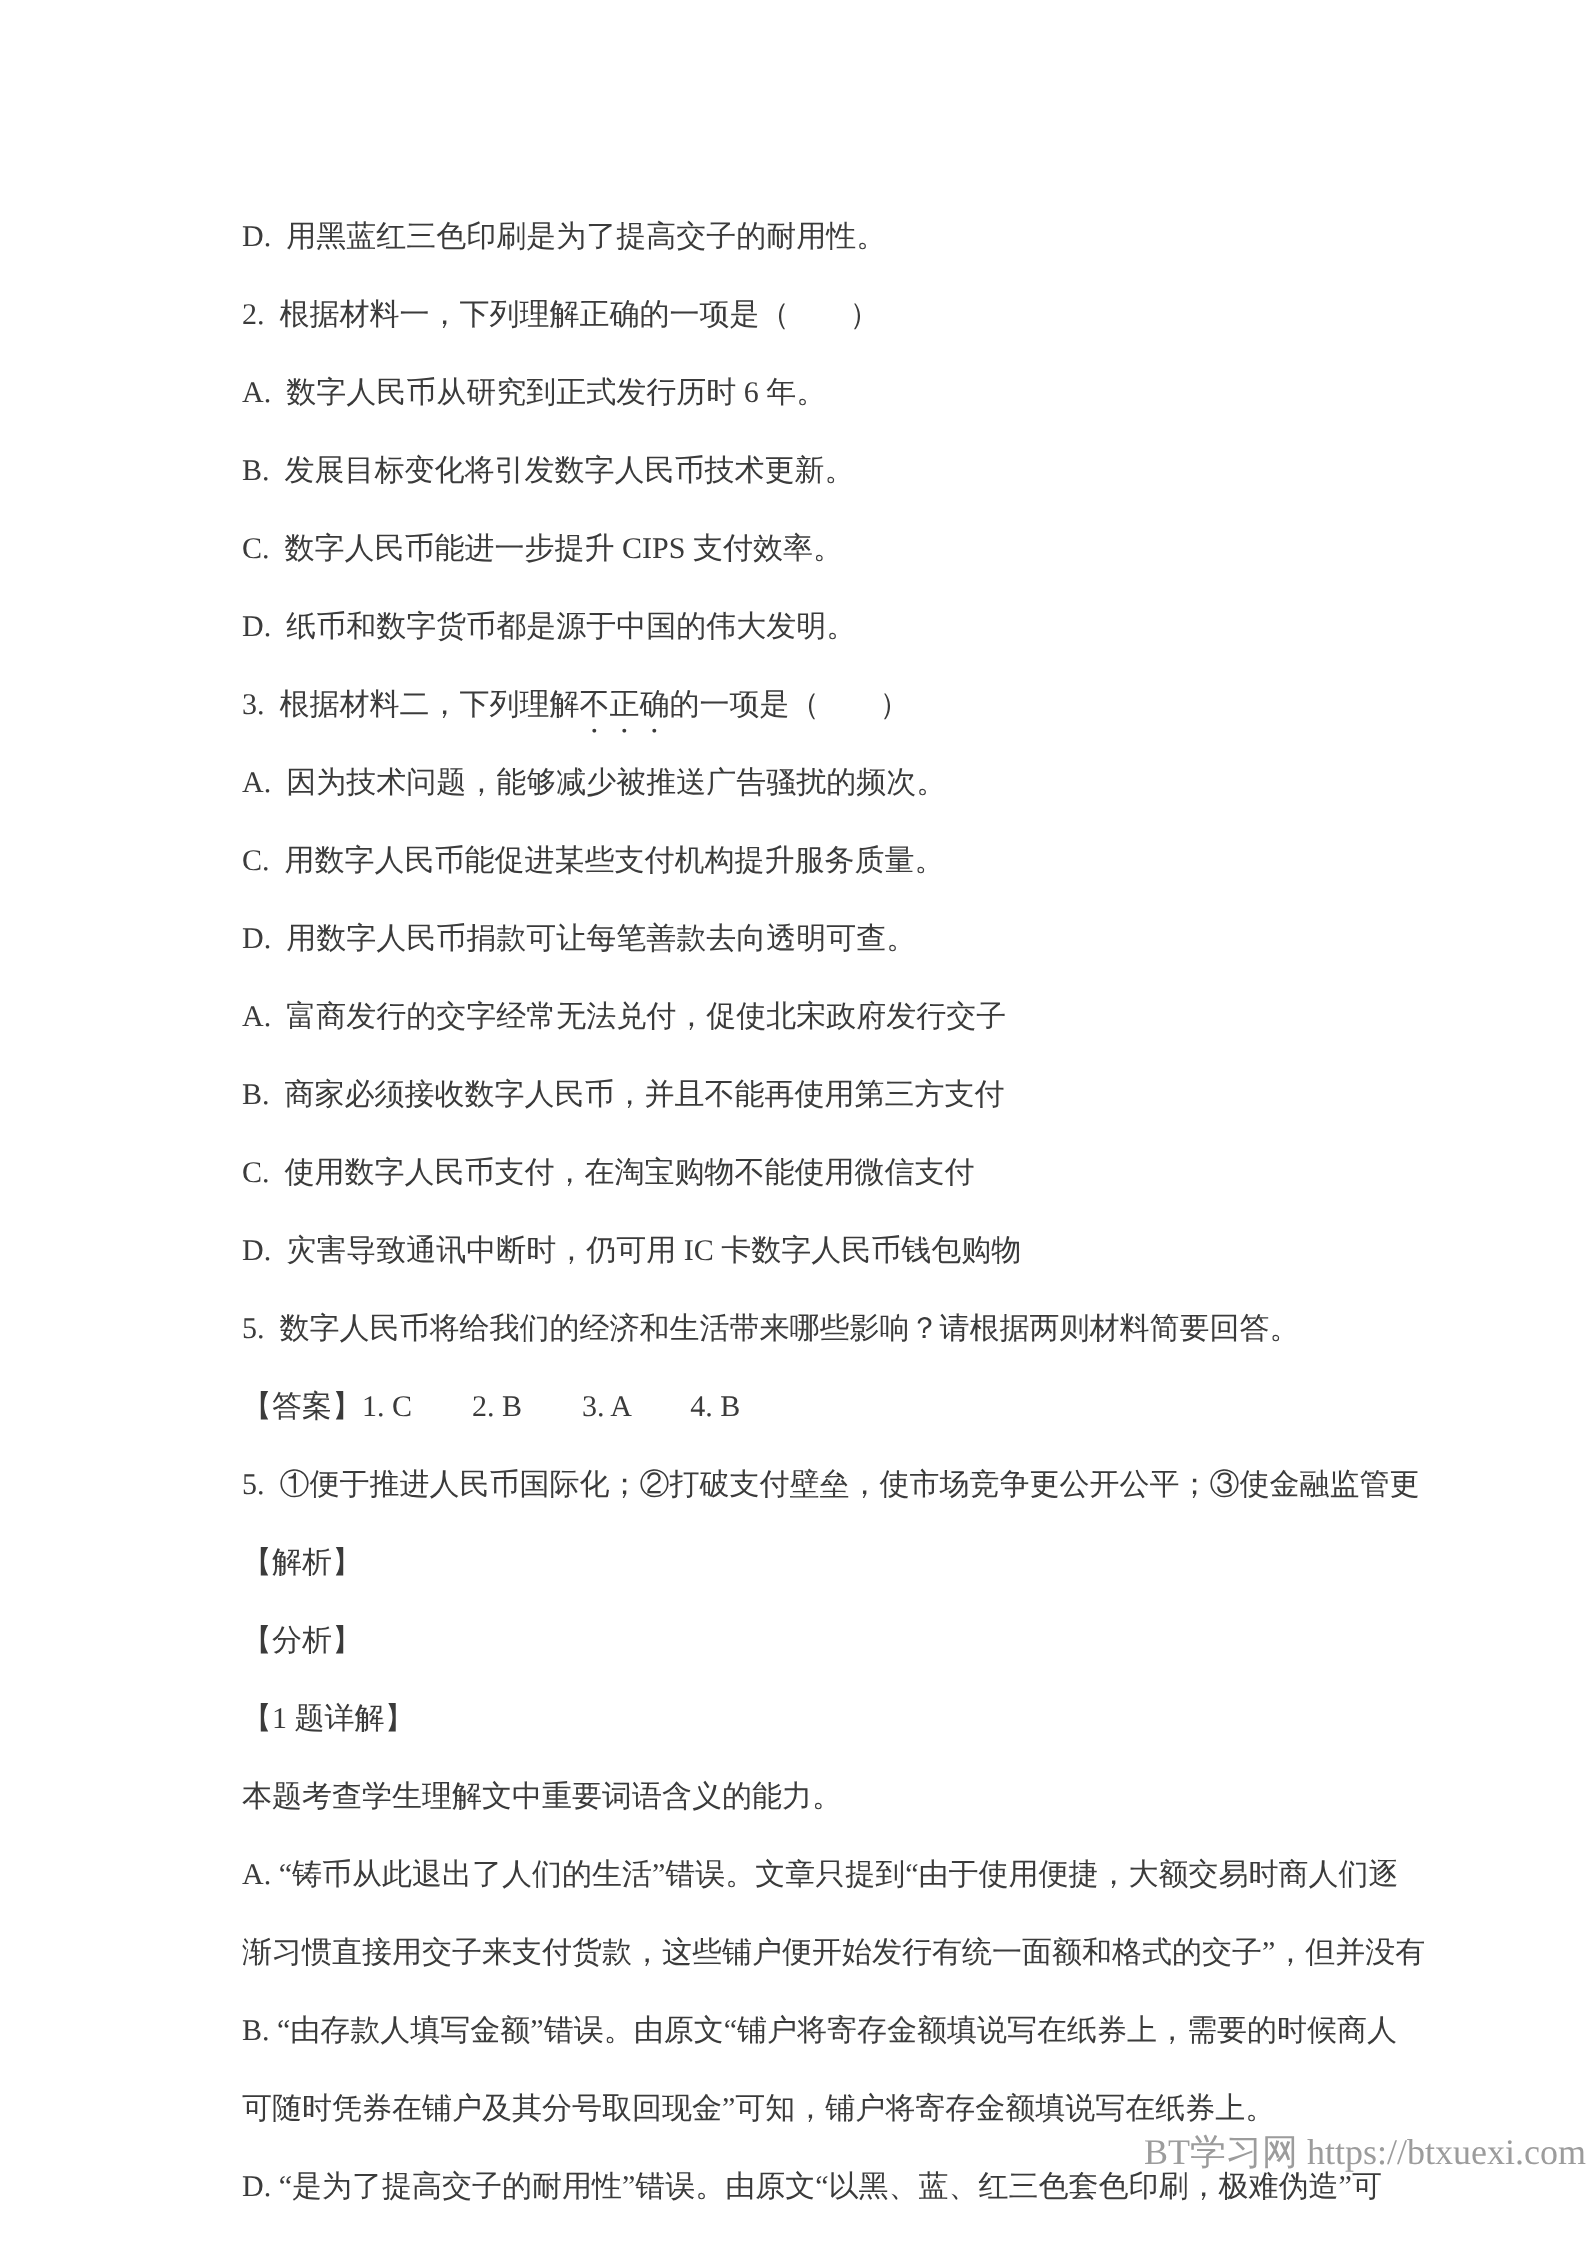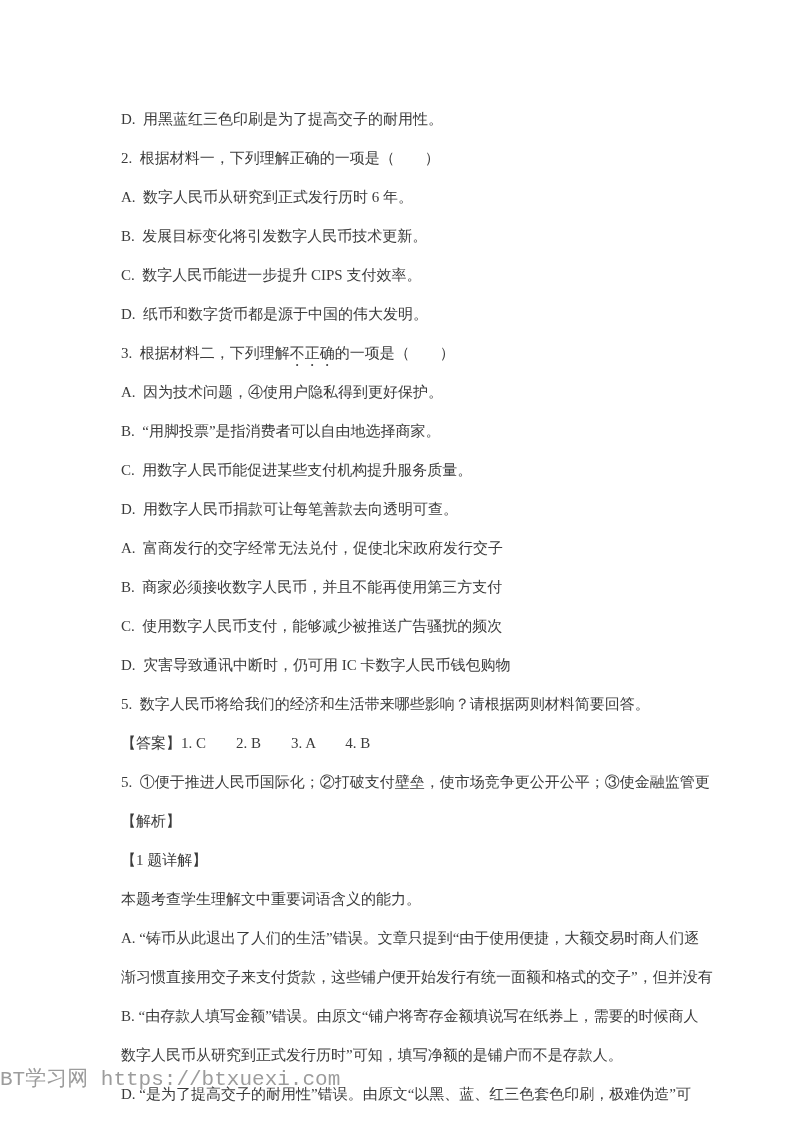--- a/index.html
+++ b/index.html
@@ -30,53 +30,53 @@
     -webkit-text-emphasis: filled dot var(--text-color, #3b3b3b);
     -webkit-text-emphasis-position: under;
     text-emphasis: filled dot var(--text-color, #3b3b3b);
     text-emphasis-position: under left;
   }
   .footer {
     position: absolute;
     top: 1064px;
     left: 0;
     width: 793px;
-    text-align: left;
-    font-family: Liberation Mono, monospace;
-    font-size: 21px;
+    text-align: right;
+    font-family: Liberation Serif, serif;
+    font-size: 18px;
     color: var(--footer-color, #9c9c9c);
   }
 </style>
 </head>
 <body style="background: rgb(255, 255, 255);">
 
 <main class="doc">
   <p class="line">D.  用黑蓝红三色印刷是为了提高交子的耐用性。</p>
   <p class="line">2.  根据材料一，下列理解正确的一项是（　　）</p>
   <p class="line">A.  数字人民币从研究到正式发行历时 6 年。</p>
   <p class="line">B.  发展目标变化将引发数字人民币技术更新。</p>
   <p class="line">C.  数字人民币能进一步提升 CIPS 支付效率。</p>
   <p class="line">D.  纸币和数字货币都是源于中国的伟大发明。</p>
   <p class="line"><span>3.  根据材料二，下列理解</span><span class="emph">不正确</span><span>的一项是（　　）</span></p>
-  <p class="line">A.  因为技术问题，④使用户隐私得到更好保护。</p>
-  <p class="line">B.  “用脚投票”是指消费者可以自由地选择商家。</p>
+  <p class="line">A.  因为技术问题，能够减少被推送广告骚扰的频次。</p>
   <p class="line">C.  用数字人民币能促进某些支付机构提升服务质量。</p>
   <p class="line">D.  用数字人民币捐款可让每笔善款去向透明可查。</p>
   <p class="line">A.  富商发行的交字经常无法兑付，促使北宋政府发行交子</p>
   <p class="line">B.  商家必须接收数字人民币，并且不能再使用第三方支付</p>
-  <p class="line">C.  使用数字人民币支付，能够减少被推送广告骚扰的频次</p>
+  <p class="line">C.  使用数字人民币支付，在淘宝购物不能使用微信支付</p>
   <p class="line">D.  灾害导致通讯中断时，仍可用 IC 卡数字人民币钱包购物</p>
   <p class="line">5.  数字人民币将给我们的经济和生活带来哪些影响？请根据两则材料简要回答。</p>
   <p class="line"><span class="bold">【答案】</span><span>1. C　　2. B　　3. A　　4. B</span></p>
   <p class="line">5.  ①便于推进人民币国际化；②打破支付壁垒，使市场竞争更公开公平；③使金融监管更</p>
   <p class="line bold">【解析】</p>
+  <p class="line bold">【分析】</p>
   <p class="line bold">【1 题详解】</p>
   <p class="line">本题考查学生理解文中重要词语含义的能力。</p>
   <p class="line">A. “铸币从此退出了人们的生活”错误。文章只提到“由于使用便捷，大额交易时商人们逐</p>
   <p class="line">渐习惯直接用交子来支付货款，这些铺户便开始发行有统一面额和格式的交子”，但并没有</p>
   <p class="line gap">B. “由存款人填写金额”错误。由原文“铺户将寄存金额填说写在纸券上，需要的时候商人</p>
-  <p class="line">数字人民币从研究到正式发行历时”可知，填写净额的是铺户而不是存款人。</p>
+  <p class="line">可随时凭券在铺户及其分号取回现金”可知，铺户将寄存金额填说写在纸券上。</p>
   <p class="line">D. “是为了提高交子的耐用性”错误。由原文“以黑、蓝、红三色套色印刷，极难伪造”可</p>
 </main>
 
 <div class="footer">
   <span>BT学习网 https://btxuexi.com</span>
 </div>
 
 </body></html>

